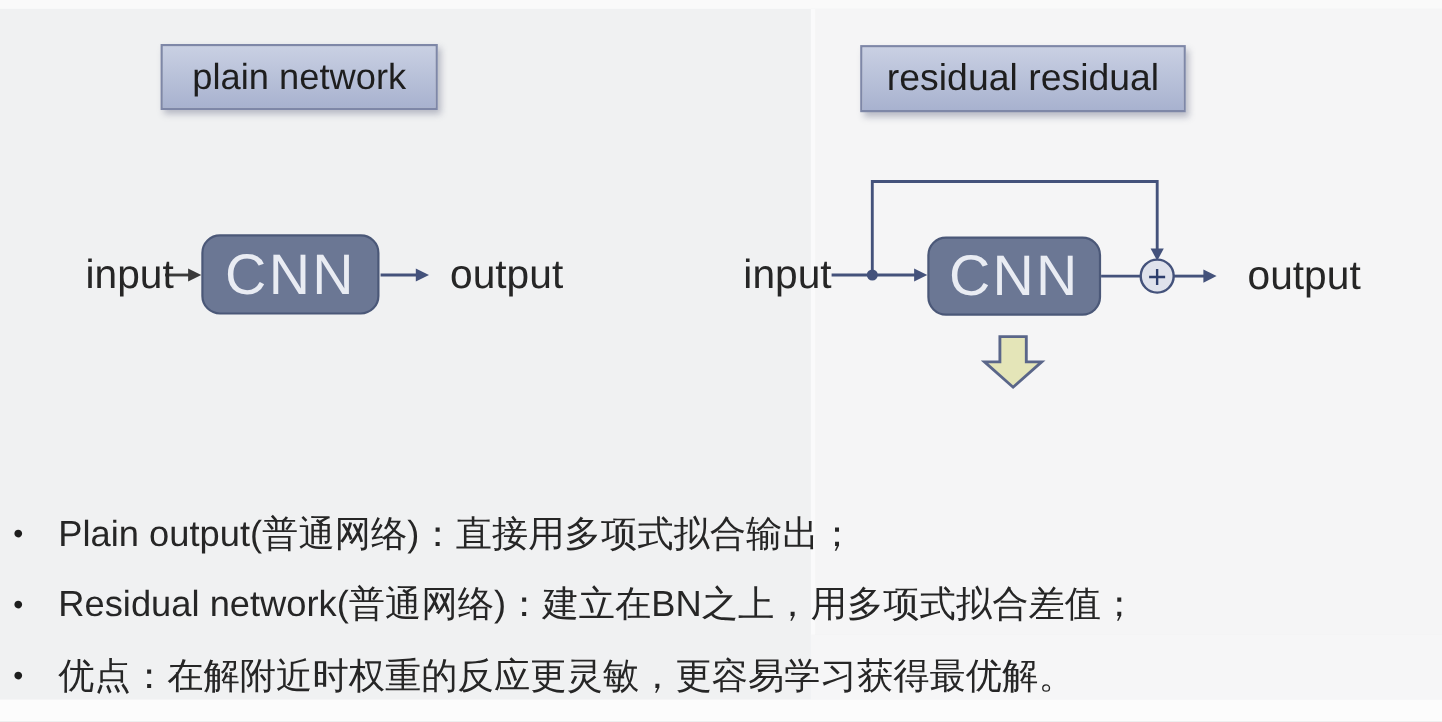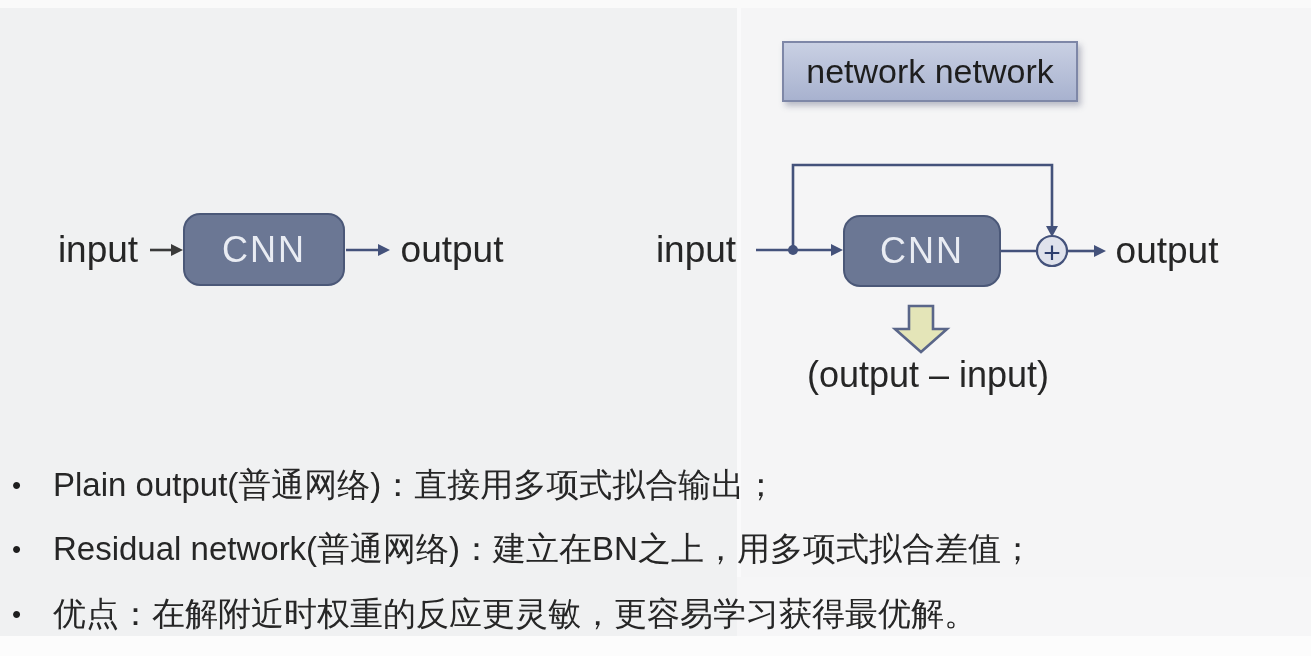--- a/index.html
+++ b/index.html
@@ -22,28 +22,28 @@
     box-shadow:3px 4px 6px rgba(110,116,140,.45);
     font-size:33px;color:#1e1e1e;box-sizing:border-box;
   }
   #title-left{left:146px;top:40px;width:252px;height:60px;}
   #title-right{left:782px;top:41px;width:296px;height:61px;font-size:34px;}
 
   .cnn-box{
     position:absolute;display:flex;align-items:center;justify-content:center;
     background:var(--cnn_fill,#6b7794);
     border:2px solid var(--cnn_border,#4b5878);border-radius:17px;
-    color:var(--cnn_text,#e9ecf3);font-size:36px;letter-spacing:2px;box-sizing:border-box;
+    color:var(--cnn_text,#e9ecf3);font-size:52px;letter-spacing:2px;box-sizing:border-box;
   }
   #cnn-left{left:183px;top:213px;width:162px;height:73px;}
   #cnn-right{left:843px;top:215px;width:158px;height:72px;}
 
   .io-label{
     position:absolute;width:120px;height:44px;line-height:44px;
-    text-align:center;font-size:37px;white-space:nowrap;
+    text-align:right;font-size:37px;white-space:nowrap;
   }
   #input-left{left:38px;top:228px;}
   #output-left{left:392px;top:228px;}
   #input-right{left:636px;top:228px;}
   #output-right{left:1097px;top:229px;width:140px;}
 
   #residual-caption{
     position:absolute;left:778px;top:353px;width:300px;height:44px;line-height:44px;
     text-align:center;font-size:36px;white-space:nowrap;
   }
@@ -100,35 +100,37 @@
       <circle class="add-circle" cx="1052" cy="251" r="15"></circle>
       <text class="add-sign" x="1052" y="252" text-anchor="middle" dominant-baseline="central">+</text>
     </g>
     <g>
       <line class="stroke-slate" x1="1067" y1="251" x2="1095" y2="251"></line>
       <polygon class="fill-slate" points="1106,251 1094,245 1094,257"></polygon>
     </g>
     <polygon class="down-block" points="909,306 933,306 933,329 947,329 921,352 895,329 909,329"></polygon>
   </svg>
 
+  <div id="title-left" class="title-box">
+    <span>plain network</span>
+  </div>
   <div id="input-left" class="io-label">input</div>
   <div id="cnn-left" class="cnn-box">
     <span>CNN</span>
   </div>
   <div id="output-left" class="io-label">output</div>
 
   <div id="title-right" class="title-box">
-    <span>network network</span>
+    <span>residual residual</span>
   </div>
   <div id="input-right" class="io-label">input</div>
   <div id="cnn-right" class="cnn-box">
     <span>CNN</span>
   </div>
   <div id="output-right" class="io-label">output</div>
-  <div id="residual-caption">(output – input)</div>
 
   <div>
     <div id="bullet-0" class="bullet-row">
       <span class="bullet-dot">•</span>
       <span class="bullet-text">Plain output(普通网络)：直接用多项式拟合输出；</span>
     </div>
     <div id="bullet-1" class="bullet-row">
       <span class="bullet-dot">•</span>
       <span class="bullet-text">Residual network(普通网络)：建立在BN之上，用多项式拟合差值；</span>
     </div>

